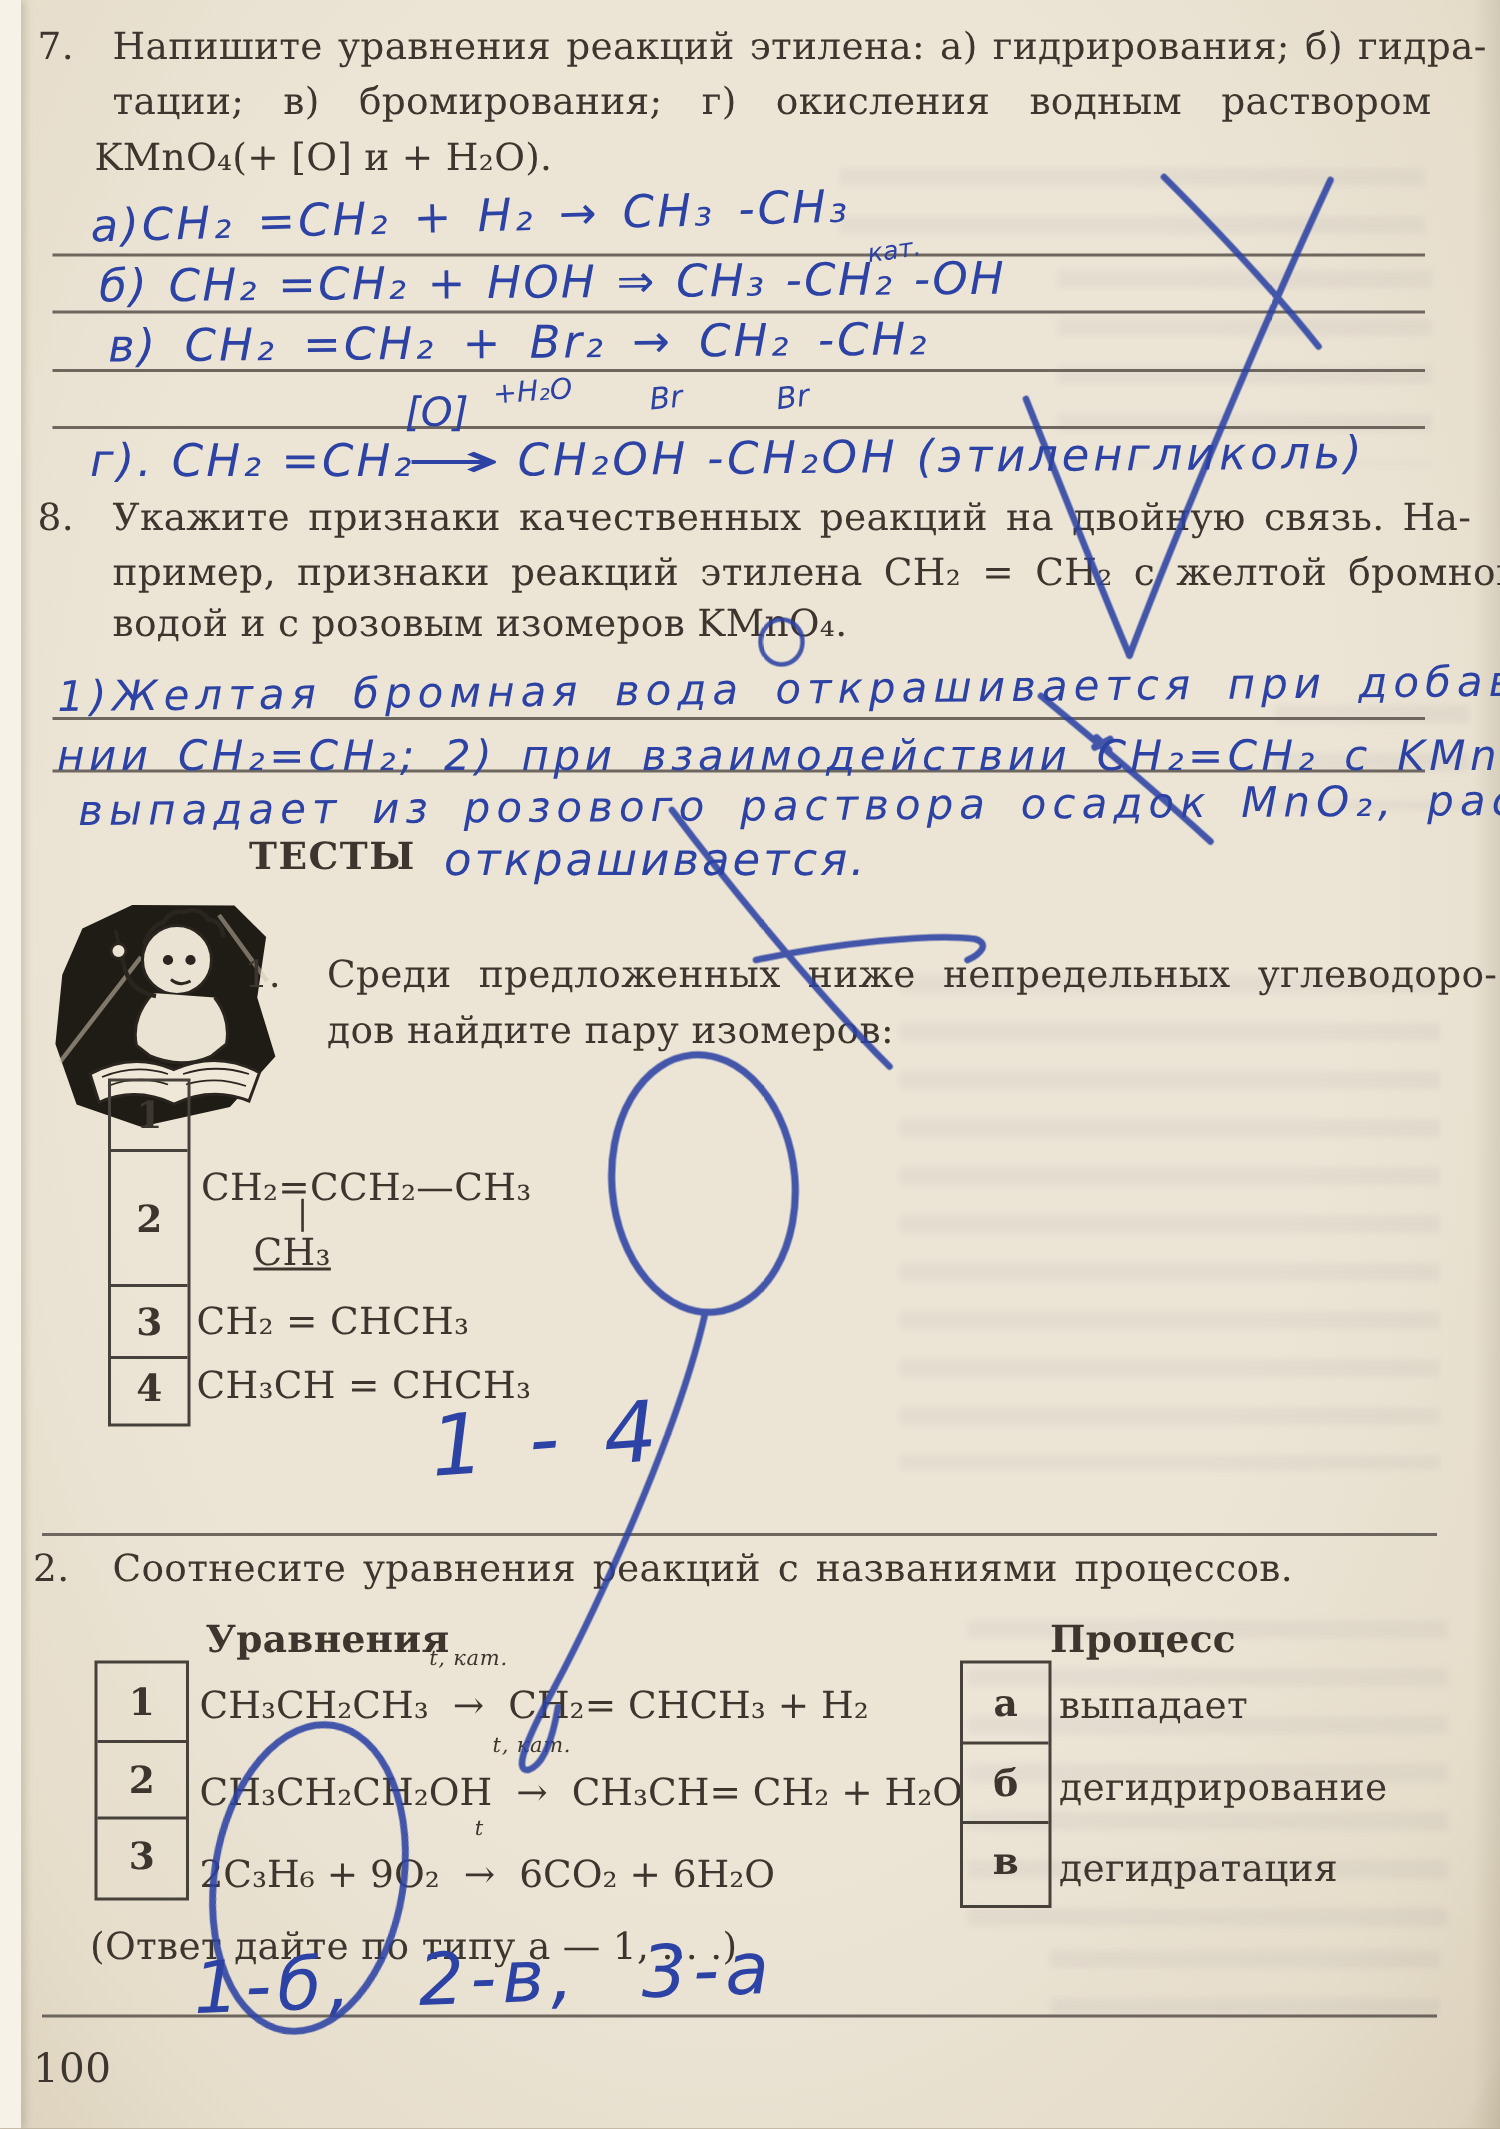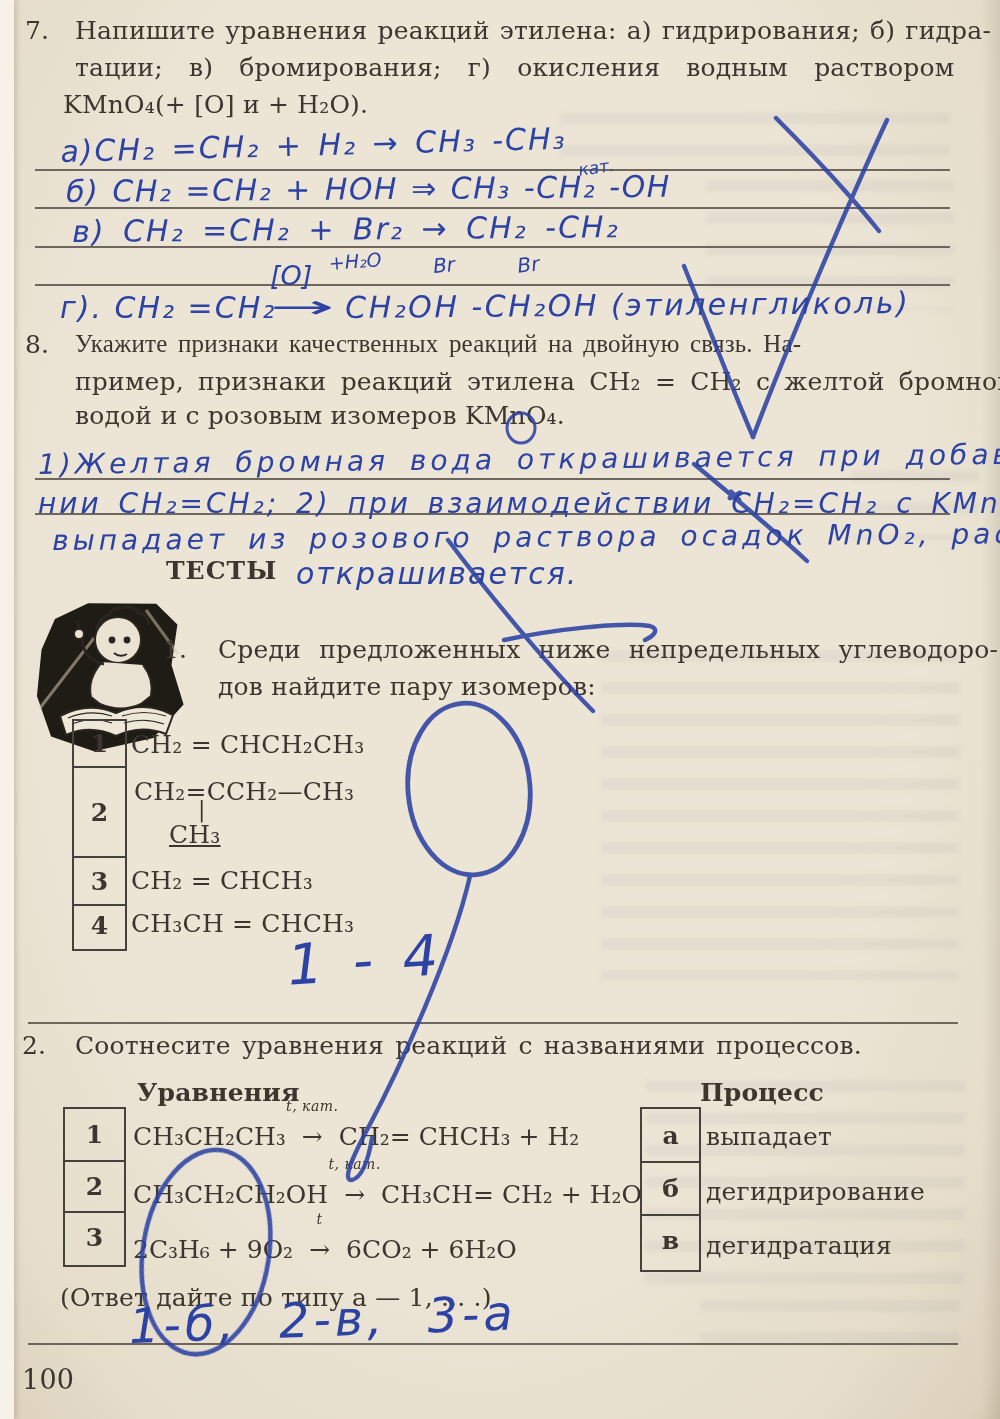--- a/index.html
+++ b/index.html
@@ -67,21 +67,21 @@
   <div class="hw" style="left:72px;top:214px;font-size:30px;letter-spacing:2px;word-spacing:6px;transform:rotate(-0.5deg);">в)  CH₂ =CH₂ + Br₂ →   CH₂ -CH₂</div>
   <div class="hw" style="left:432px;top:254px;font-size:20px;transform:rotate(-5deg);">Br</div>
   <div class="hw" style="left:516px;top:254px;font-size:20px;transform:rotate(-7deg);">Br</div>
   <div class="hw" style="left:60px;top:290px;font-size:30px;letter-spacing:2px;">г). CH₂ =CH₂</div>
   <div class="hw" style="left:270px;top:288px;font-size:32px;transform:scaleX(2.4);">→</div>
   <div class="hw" style="left:270px;top:260px;font-size:27px;">[O]</div>
   <div class="hw" style="left:328px;top:252px;font-size:19px;transform:rotate(-4deg);">+H₂O</div>
   <div class="hw" style="left:345px;top:290px;font-size:30px;letter-spacing:2.5px;transform:rotate(-0.5deg);">CH₂OH -CH₂OH  (этиленгликоль)</div>
 
   <div class="print" style="left:25px;top:330px;">8.</div>
-  <div class="print" style="left:75px;top:330px;word-spacing:4px;font-family:Liberation Serif, serif;">Укажите признаки качественных реакций на двойную связь. На-</div>
+  <div class="print" style="left:75px;top:330px;word-spacing:4px;">Укажите признаки качественных реакций на двойную связь. На-</div>
   <div class="print" style="left:75px;top:367px;word-spacing:6px;">пример, признаки реакций этилена CH₂ = CH₂ с желтой бромной</div>
   <div class="print" style="left:75px;top:401px;">водой и с розовым изомеров KMnO₄.</div>
 
   <div class="rule" style="left:35px;top:478px;width:915px;"></div>
   <div class="rule" style="left:35px;top:513px;width:915px;"></div>
 
   <div class="hw" style="left:38px;top:448px;font-size:28px;letter-spacing:4px;word-spacing:8px;transform:rotate(-0.6deg);">1)Желтая бромная вода открашивается при добавле-</div>
   <div class="hw" style="left:38px;top:487px;font-size:28px;letter-spacing:3px;word-spacing:5px;">нии CH₂=CH₂; 2) при взаимодействии CH₂=CH₂ с KMnO₄,</div>
   <div class="hw" style="left:52px;top:524px;font-size:28px;letter-spacing:4px;word-spacing:7px;transform:rotate(-0.4deg);">выпадает из розового раствора осадок MnO₂, раствор</div>
   <div class="hw" style="left:296px;top:556px;font-size:30px;letter-spacing:2px;">открашивается.</div>
@@ -109,21 +109,20 @@
   <div class="print" style="left:218px;top:635px;word-spacing:10px;">Среди предложенных ниже непредельных углеводоро-</div>
   <div class="print" style="left:218px;top:672px;">дов найдите пару изомеров:</div>
 
   <div class="numcol" style="left:72px;top:719px;width:51px;height:228px;">
     <div class="numcell" style="height:47px;">1</div>
     <div class="numcell" style="height:90px;">2</div>
     <div class="numcell" style="height:48px;">3</div>
     <div class="numcell" style="height:39px;">4</div>
   </div>
 
-  <div class="print" style="left:131px;top:730px;">CH₂ = CHCH₂CH₃</div>
   <div class="print" style="left:134px;top:777px;">CH₂=CCH₂—CH₃</div>
   <div class="print" style="left:198px;top:797px;font-size:22px;">|</div>
   <div class="print" style="left:169px;top:820px;text-decoration:underline;">CH₃</div>
   <div class="print" style="left:131px;top:866px;">CH₂ = CHCH₃</div>
   <div class="print" style="left:131px;top:909px;text-align:right;">CH₃CH = CHCH₃</div>
 
   <div class="hw" style="left:285px;top:933px;font-size:56px;letter-spacing:6px;transform:rotate(-4deg);">1 - 4</div>
 
   <div class="rule" style="left:28px;top:1022px;width:930px;"></div>
 

